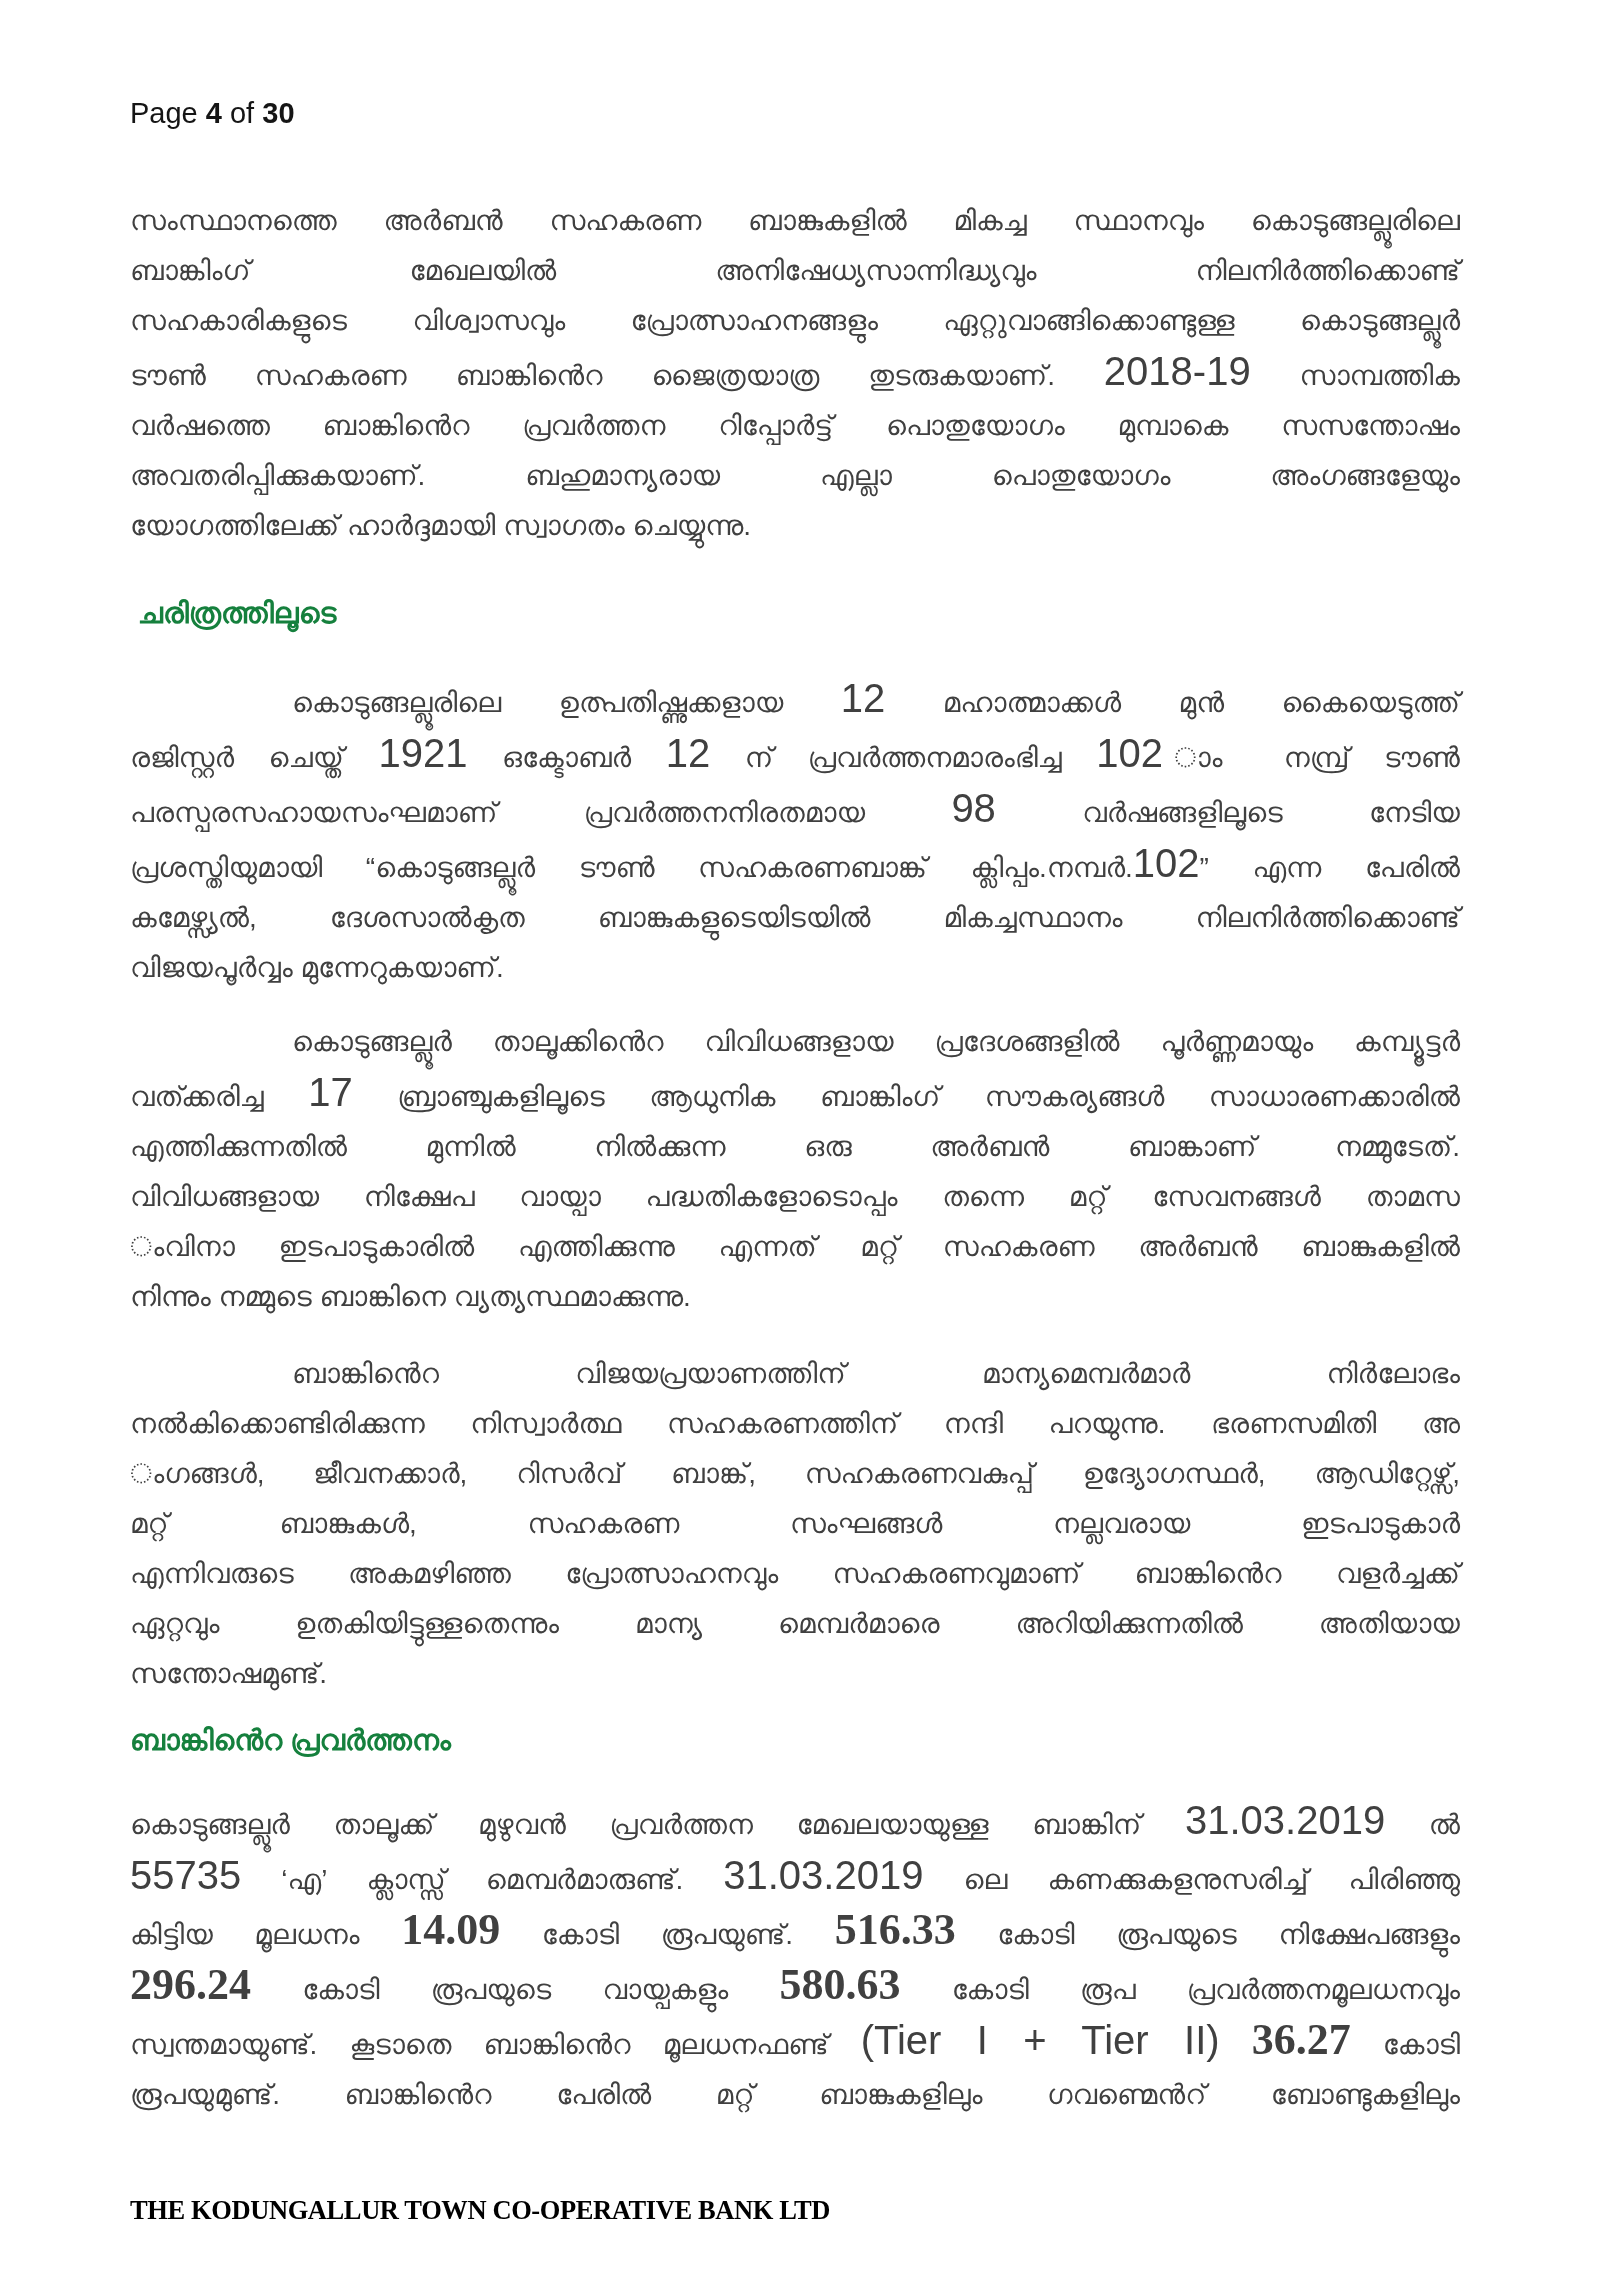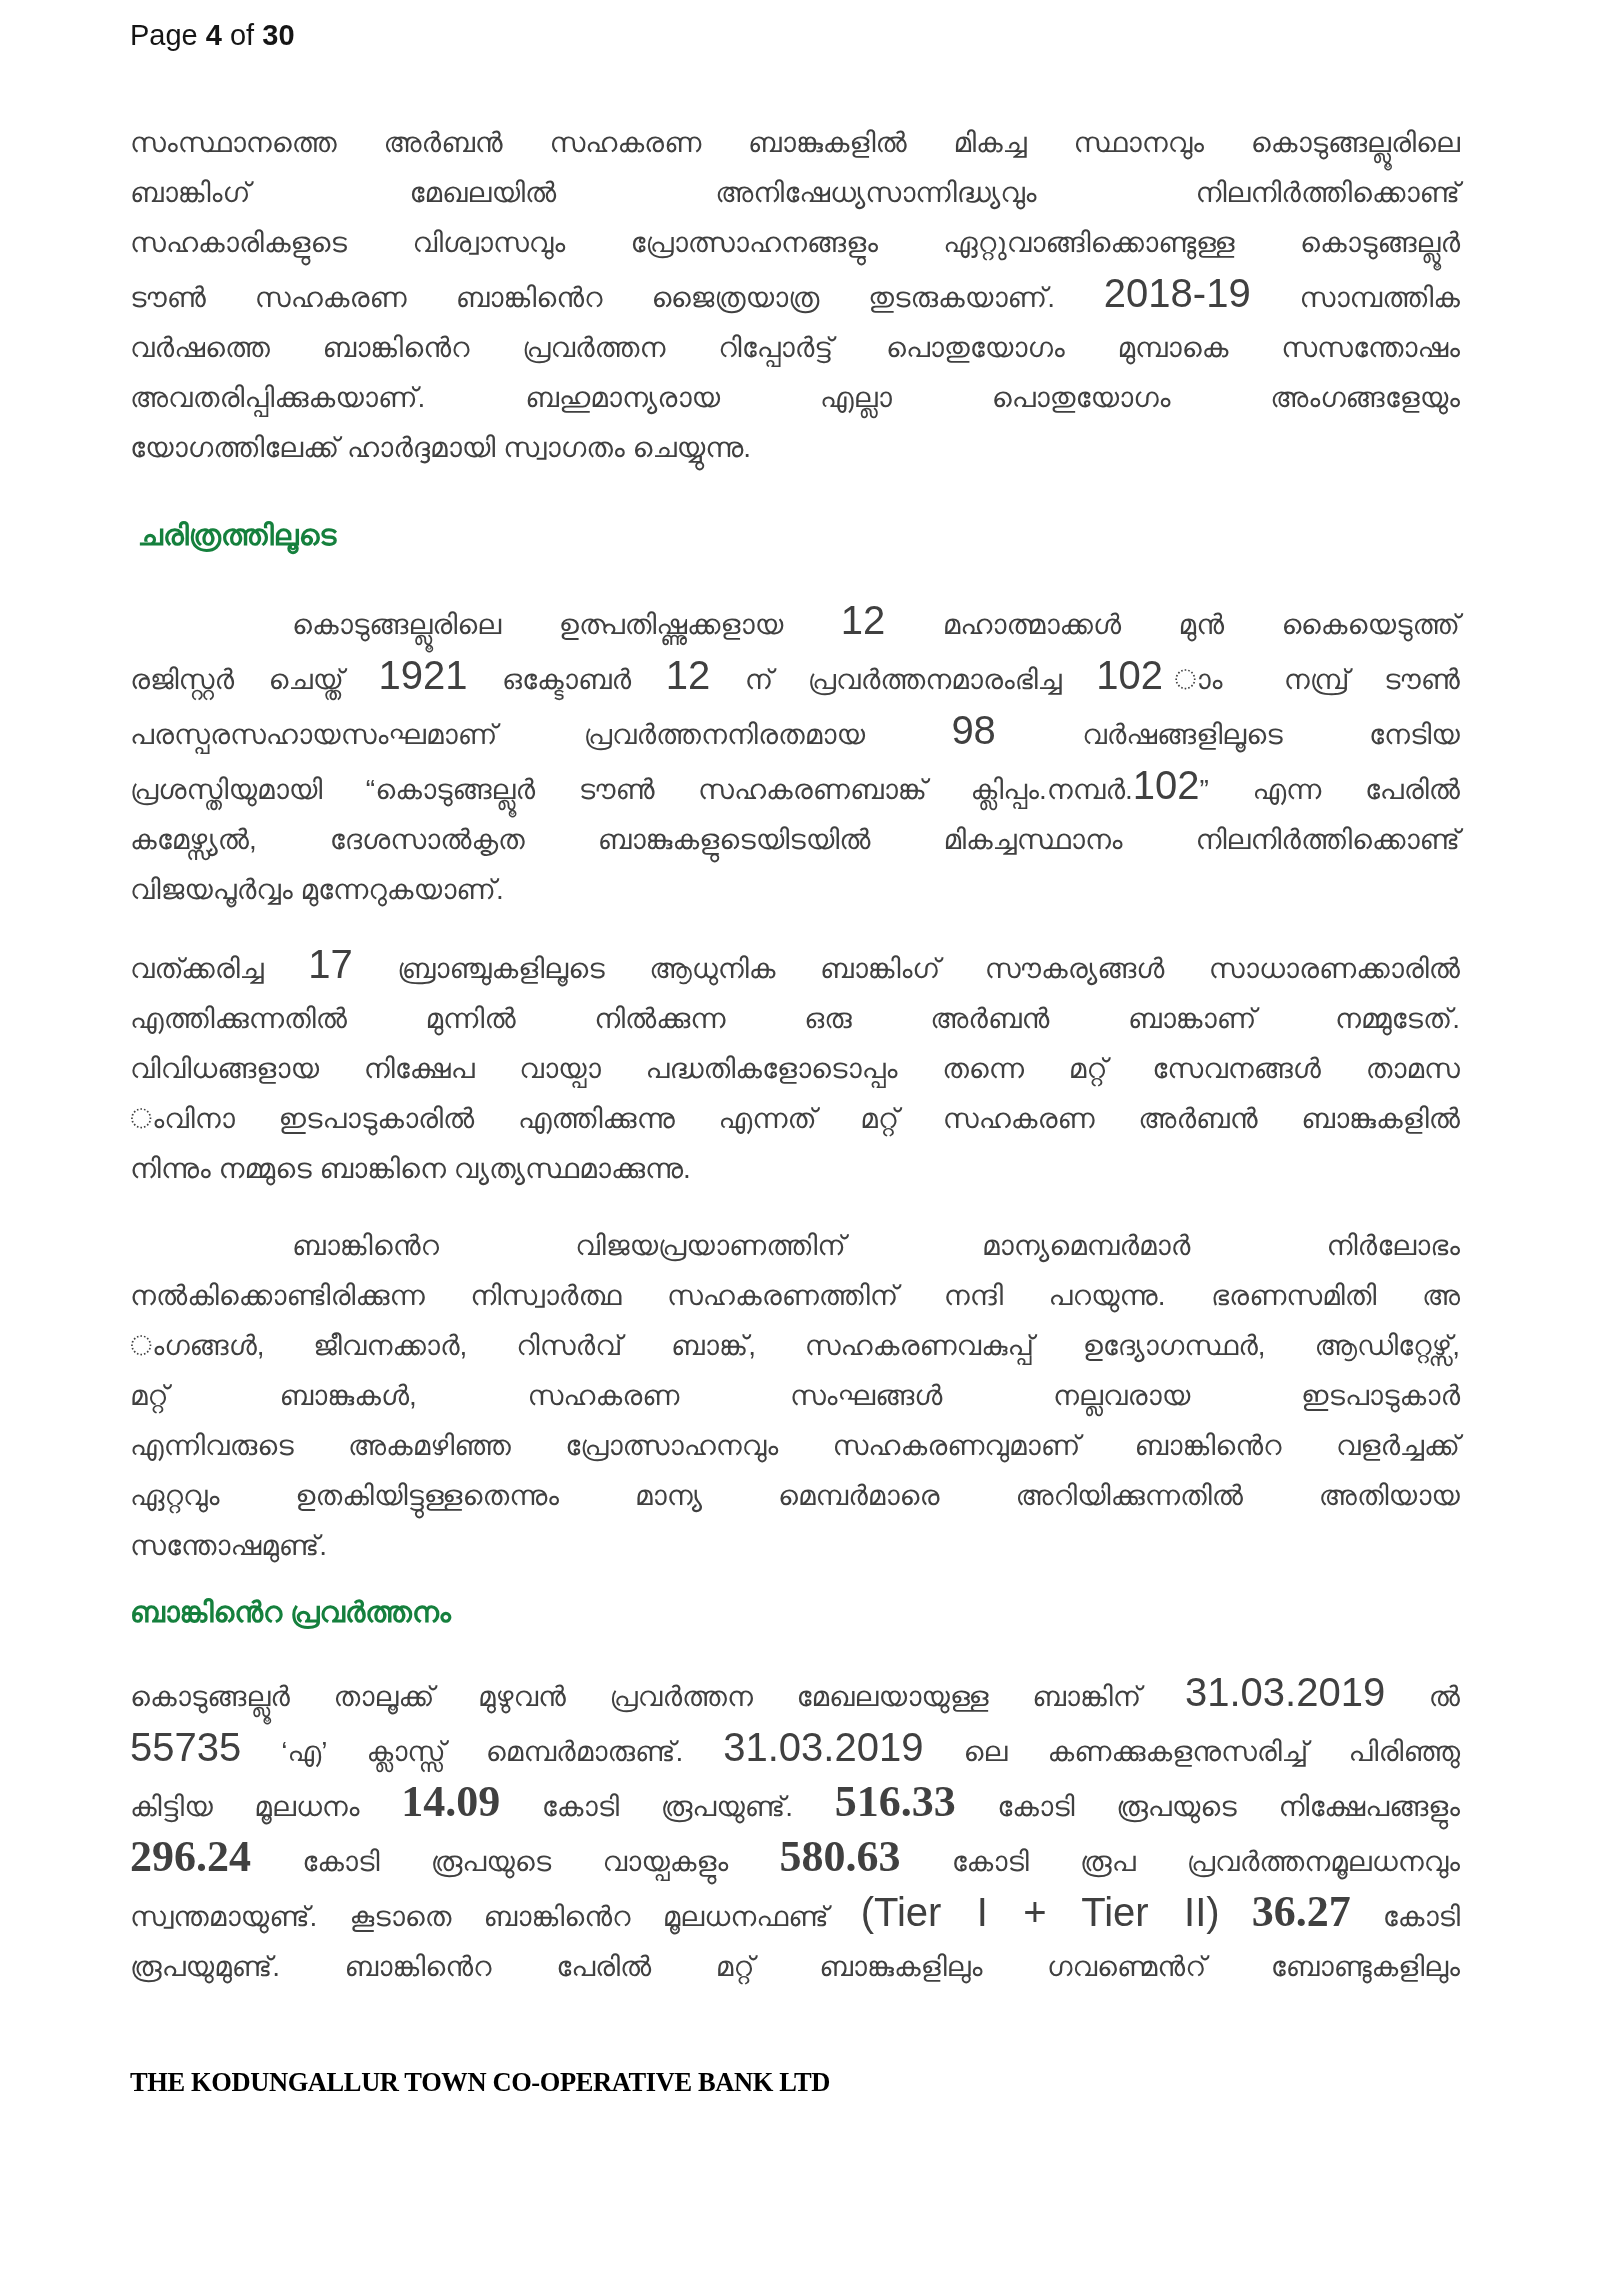--- a/index.html
+++ b/index.html
@@ -11,24 +11,24 @@
     background: #ffffff;
     color: #111111;
     font-family: "Liberation Sans", sans-serif;
     overflow: hidden;
   }
   .content {
     margin-left: 130px;
     width: 1330px;
   }
   .hdr {
+    padding-top: 98px;
     font-size: 29px;
     line-height: 31px;
     color: #151515;
-    margin-top: 20px;
   }
   .hdr b { font-weight: bold; }
   .para {
     font-size: 28px;
     line-height: 50px;
     color: #404040;
   }
   .line { white-space: normal; }
   .line.j { text-align: justify; text-align-last: justify; text-justify: inter-word; }
   .line.last { text-align: right; text-align-last: left; }
@@ -90,20 +90,21 @@
     <div class="para" id="para2">
         <div class="line j indent"><span>കൊടുങ്ങല്ലൂരിലെ ഉത്പതിഷ്ണുക്കളായ </span><span class="latin">12</span><span> മഹാത്മാക്കൾ മുൻ കൈയെടുത്ത്</span></div>
         <div class="line j"><span>രജിസ്റ്റർ ചെയ്ത് </span><span class="latin">1921</span><span> ഒക്ടോബർ </span><span class="latin">12</span><span> ന് പ്രവർത്തനമാരംഭിച്ച </span><span class="latin">102</span><span> ാം നമ്പ്ര് ടൗൺ</span></div>
         <div class="line j"><span>പരസ്പരസഹായസംഘമാണ് പ്രവർത്തനനിരതമായ </span><span class="latin">98</span><span> വർഷങ്ങളിലൂടെ നേടിയ</span></div>
         <div class="line j"><span>പ്രശസ്തിയുമായി “കൊടുങ്ങല്ലൂർ ടൗൺ സഹകരണബാങ്ക് ക്ലിപ്പം.നമ്പർ.</span><span class="latin">102</span><span>” എന്ന പേരിൽ</span></div>
         <div class="line j"><span>കമേഴ്സ്യൽ, ദേശസാൽകൃത ബാങ്കുകളുടെയിടയിൽ മികച്ചസ്ഥാനം നിലനിർത്തിക്കൊണ്ട്</span></div>
         <div class="line last"><span>വിജയപൂർവ്വം മുന്നേറുകയാണ്.</span></div>
       </div>
 
     <div class="para" id="para3">
+        <div class="line j indent"><span>കൊടുങ്ങല്ലൂർ താലൂക്കിൻെറ വിവിധങ്ങളായ പ്രദേശങ്ങളിൽ പൂർണ്ണമായും കമ്പ്യൂട്ടർ</span></div>
         <div class="line j"><span>വത്ക്കരിച്ച </span><span class="latin">17</span><span> ബ്രാഞ്ചുകളിലൂടെ ആധുനിക ബാങ്കിംഗ് സൗകര്യങ്ങൾ സാധാരണക്കാരിൽ</span></div>
         <div class="line j"><span>എത്തിക്കുന്നതിൽ മുന്നിൽ നിൽക്കുന്ന ഒരു അർബൻ ബാങ്കാണ് നമ്മുടേത്.</span></div>
         <div class="line j"><span>വിവിധങ്ങളായ നിക്ഷേപ വായ്പാ പദ്ധതികളോടൊപ്പം തന്നെ മറ്റ് സേവനങ്ങൾ താമസ</span></div>
         <div class="line j"><span>ംവിനാ ഇടപാടുകാരിൽ എത്തിക്കുന്നു എന്നത് മറ്റ് സഹകരണ അർബൻ ബാങ്കുകളിൽ</span></div>
         <div class="line last"><span>നിന്നും നമ്മുടെ ബാങ്കിനെ വ്യത്യസ്ഥമാക്കുന്നു.</span></div>
       </div>
 
     <div class="para" id="para4">
         <div class="line j indent"><span>ബാങ്കിൻെറ വിജയപ്രയാണത്തിന് മാന്യമെമ്പർമാർ നിർലോഭം</span></div>
         <div class="line j"><span>നൽകിക്കൊണ്ടിരിക്കുന്ന നിസ്വാർത്ഥ സഹകരണത്തിന് നന്ദി പറയുന്നു. ഭരണസമിതി അ</span></div>

